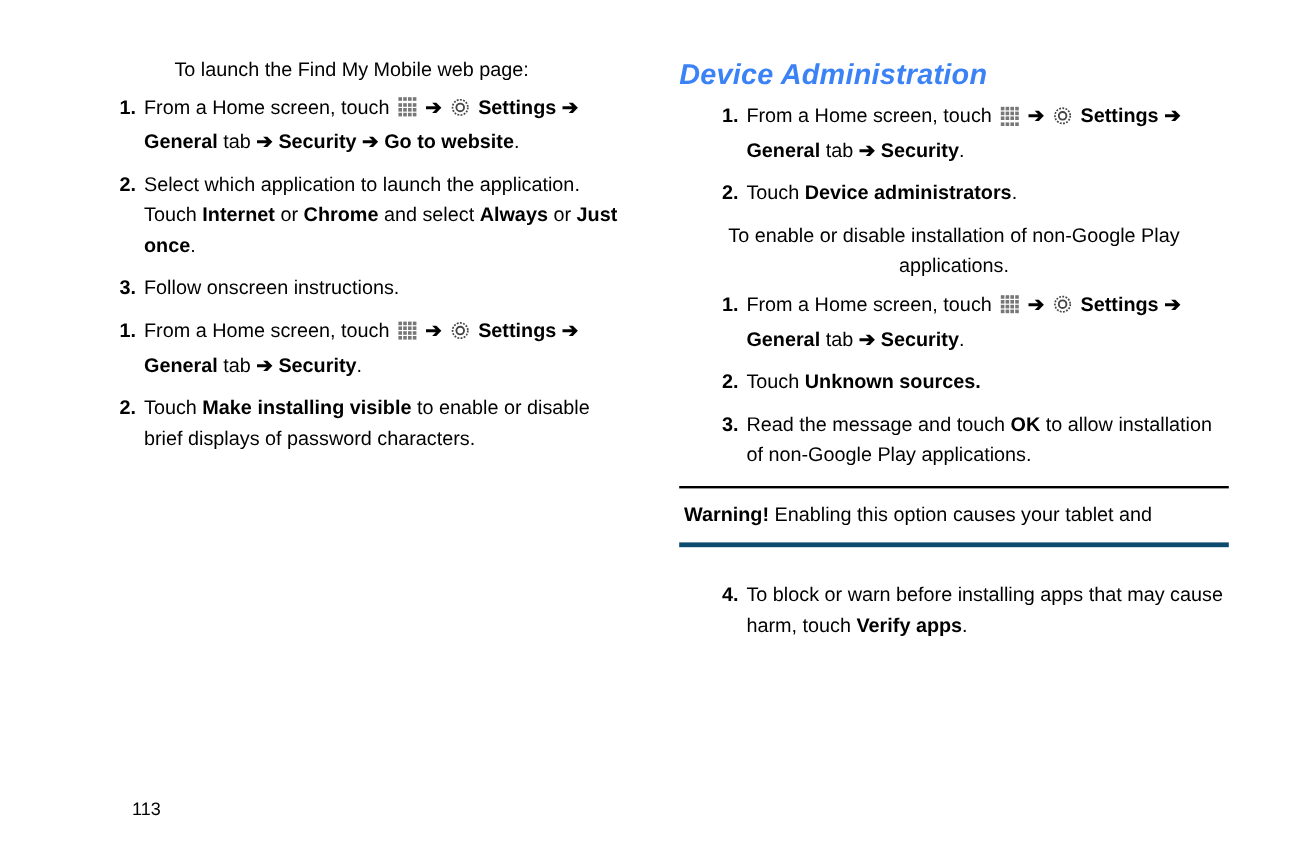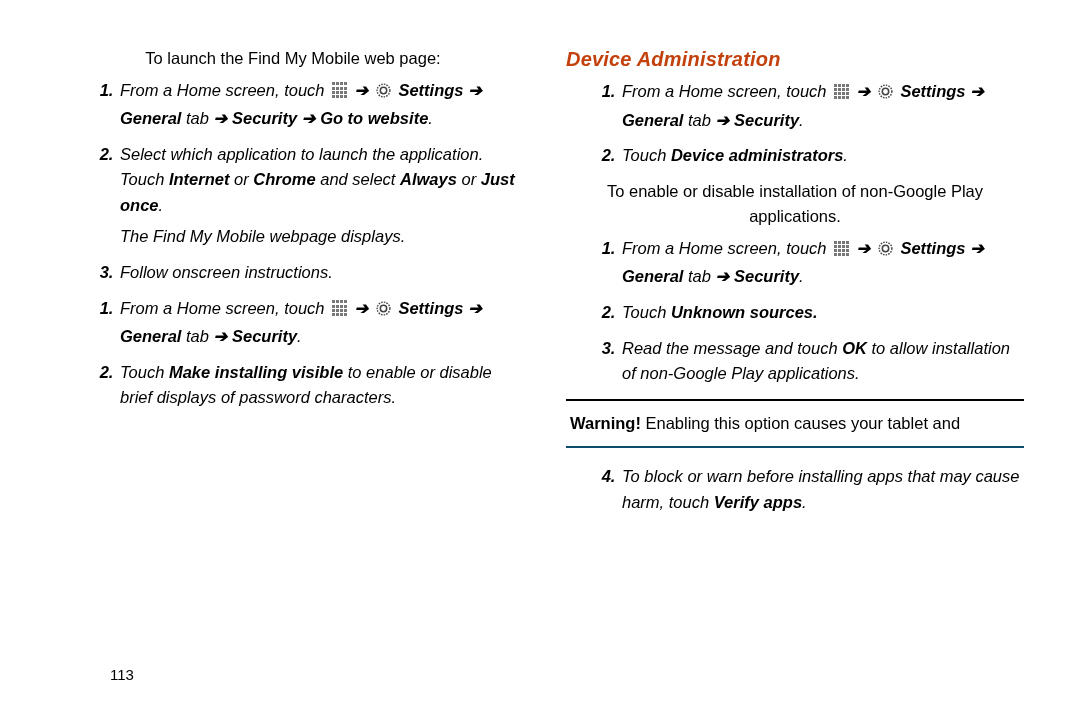--- a/index.html
+++ b/index.html
@@ -17,57 +17,56 @@
   .page {
     display: flex;
     gap: 44px;
     padding: 44px 56px 30px 64px;
   }
   .col {
     flex: 1;
     min-width: 0;
   }
   h3.blue-head {
-    color: #c2410c;
+    color: #3b82f6;
     font-style: italic;
     font-weight: 700;
-    font-size: 20px;
+    font-size: 24px;
     margin: 8px 0 4px 0;
     letter-spacing: 0.2px;
   }
   h4.blue-sub {
     color: #0a34c2;
     font-weight: 700;
     font-size: 15.5px;
     margin: 0 0 6px 0;
     letter-spacing: 0.2px;
   }
   p.body {
     margin: 2px 0 6px 0;
     text-align: center;
   }
   ol.steps {
     margin: 2px 0 6px 0;
     padding-left: 54px;
-    font-style: italic;
   }
   ol.steps > li {
     margin: 4px 0 10px 0;
     padding-left: 2px;
   }
   ol.steps > li::marker {
     font-weight: 700;
   }
   .bold { font-weight: 700; }
   .sub-line { margin-top: 6px; display: block; }
   .note {
     border-top: 2px solid #000;
-    border-bottom: 2px solid #0c4a6e;
+    border-bottom: 4px solid #0c4a6e;
     padding: 10px 4px 10px 4px;
-    margin: 12px 0 16px 0;
+    margin: 12px 0 28px 0;
   }
   .note-indent { display: block; padding-left: 70px; }
   .note-first { display: block; }
   .page-num {
     position: absolute;
     bottom: 34px;
     left: 110px;
     font-size: 15px;
   }
   
@@ -108,21 +107,20 @@
         </span>
         <span class="bold">Settings</span>
         <span class="arrow-glyph bold">➔</span>
         <span class="bold">General</span><span> tab </span><span class="arrow-glyph bold">➔</span>
         <span class="bold">Security</span>
         <span class="arrow-glyph bold">➔</span>
         <span class="bold">Go to website</span><span>.</span>
       </li>
       <li>
         <span>Select which application to launch the application. Touch </span><span class="bold">Internet</span><span> or </span><span class="bold">Chrome</span><span> and select </span><span class="bold">Always</span><span> or </span><span class="bold">Just once</span><span>.</span>
-        <span class="sub-line">The Find My Mobile webpage displays.</span>
       </li>
       <li>Follow onscreen instructions.</li>
     </ol>
 
 
     <ol class="steps">
       <li>
         <span>From a Home screen, touch </span>
         <span class="apps-wrap">
           <span class="apps-row"><span style="display:inline-block;width:3px;height:3px;background:#777;margin:0.6px;"></span><span style="display:inline-block;width:3px;height:3px;background:#777;margin:0.6px;"></span><span style="display:inline-block;width:3px;height:3px;background:#777;margin:0.6px;"></span><span style="display:inline-block;width:3px;height:3px;background:#777;margin:0.6px;"></span></span>

